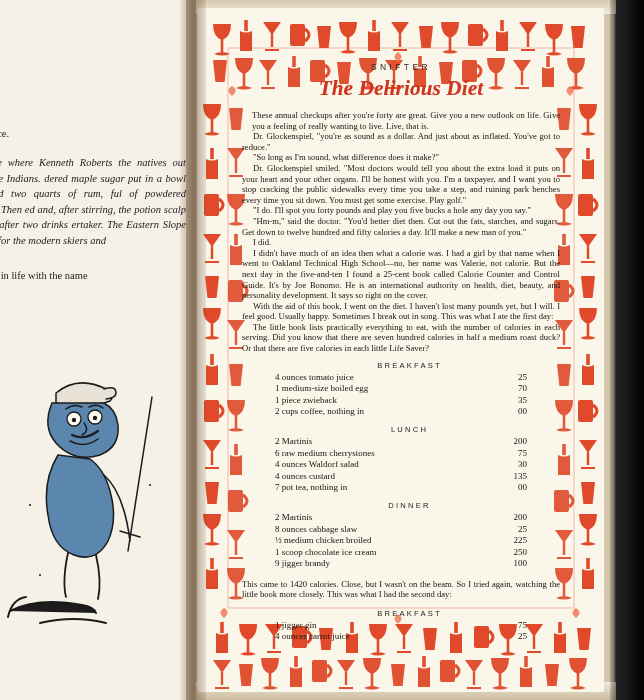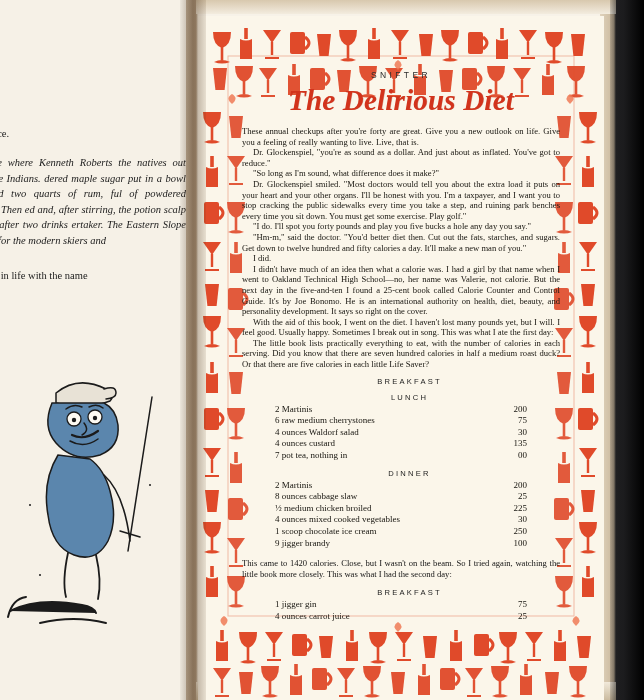--- a/index.html
+++ b/index.html
@@ -84,21 +84,21 @@
   
   .cartoon {
     position: absolute;
     left: 0px; top: 355px;
     width: 186px; height: 300px;
   }
 
   
   .right-page {
     position: absolute;
-    left: 198px; top: 16px;
+    left: 198px; top: 8px;
     width: 406px; height: 684px;
     background: #fbf6ea;
   }
   .border-art {
     position: absolute;
     left: 0; top: 0;
     width: 406px; height: 684px;
   }
   .content {
     position: absolute;
@@ -112,35 +112,35 @@
     font-size: 8.5px;
     letter-spacing: 3.4px;
     color: #2b2b2b;
     margin-bottom: 4px;
   }
   .title {
     text-align: center;
     font-family: "Liberation Serif", serif;
     font-weight: bold;
     font-style: italic;
-    font-size: 29px;
+    font-size: 21px;
     color: #d2331c;
     letter-spacing: 0.2px;
     margin: 0 0 9px 0;
     text-shadow: 0.4px 0.4px 0 rgba(150,30,10,0.35);
   }
   .body p {
     margin: 0;
     font-size: 8.6px;
     line-height: 10.6px;
     text-align: justify;
     text-indent: 11px;
     color: #17150f;
   }
-  .body p.noind { text-indent: 0; }
+  .body p.noind { text-indent: 0; padding-left: 10px; }
 
   
   .meal-head {
     text-align: center;
     font-family: "Liberation Sans", sans-serif;
     font-size: 7.6px;
     letter-spacing: 2.2px;
     margin: 7px 0 2px 0;
     color: #1c1c1c;
     padding-left: 17px;
@@ -413,20 +413,40 @@
         <p>"I do. I'll spot you forty pounds and play you five bucks a hole any day you say."</p>
         <p>"Hm-m," said the doctor. "You'd better diet then. Cut out the fats, starches, and sugars. Get down to twelve hundred and fifty calories a day. It'll make a new man of you."</p>
         <p>I did.</p>
         <p>I didn't have much of an idea then what a calorie was. I had a girl by that name when I went to Oakland Technical High School—no, her name was Valerie, not calorie. But the next day in the five-and-ten I found a 25-cent book called Calorie Counter and Control Guide. It's by Joe Bonomo. He is an international authority on health, diet, beauty, and personality development. It says so right on the cover.</p>
         <p>With the aid of this book, I went on the diet. I haven't lost many pounds yet, but I will. I feel good. Usually happy. Sometimes I break out in song. This was what I ate the first day:</p>
         <p>The little book lists practically everything to eat, with the number of calories in each serving. Did you know that there are seven hundred calories in half a medium roast duck? Or that there are five calories in each little Life Saver?</p>
       </div>
 
       <div>
         <div class="meal-head">BREAKFAST</div>
+        <table class="menu">
+          <tbody>
+              <tr>
+            <td class="qty">4 ounces tomato juice</td>
+            <td class="cal">25</td>
+          </tr>
+          <tr>
+            <td class="qty">1 medium-size boiled egg</td>
+            <td class="cal">70</td>
+          </tr>
+          <tr>
+            <td class="qty">1 piece zwieback</td>
+            <td class="cal">35</td>
+          </tr>
+          <tr>
+            <td class="qty">2 cups coffee, nothing in</td>
+            <td class="cal">00</td>
+          </tr>
+        </tbody>
+          </table>
       </div>
 
       <div>
         <div class="meal-head">LUNCH</div>
         <table class="menu">
           <tbody>
               <tr>
             <td class="qty">2 Martinis</td>
             <td class="cal">200</td>
           </tr>
@@ -460,24 +480,20 @@
           </tr>
           <tr>
             <td class="qty">8 ounces cabbage slaw</td>
             <td class="cal">25</td>
           </tr>
           <tr>
             <td class="qty">½ medium chicken broiled</td>
             <td class="cal">225</td>
           </tr>
           <tr>
-            <td class="qty">4 ounces mixed cooked vegetables</td>
-            <td class="cal">30</td>
-          </tr>
-          <tr>
             <td class="qty">1 scoop chocolate ice cream</td>
             <td class="cal">250</td>
           </tr>
           <tr>
             <td class="qty">9 jigger brandy</td>
             <td class="cal">100</td>
           </tr>
         </tbody>
           </table>
       </div>

